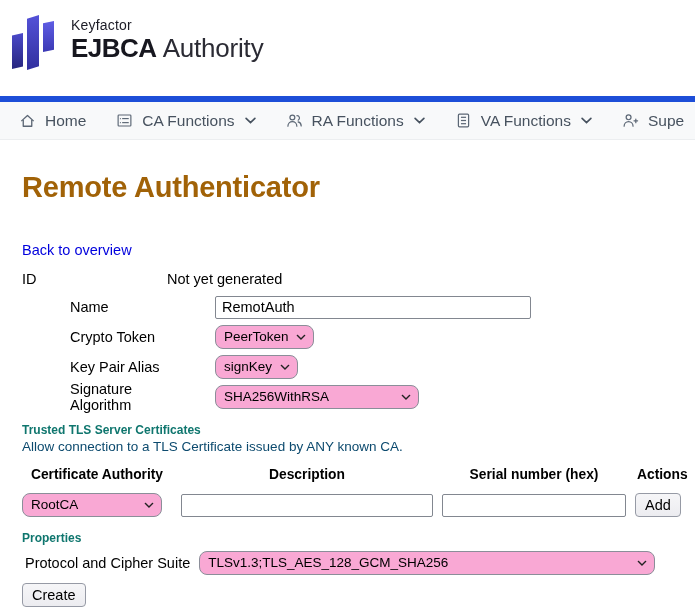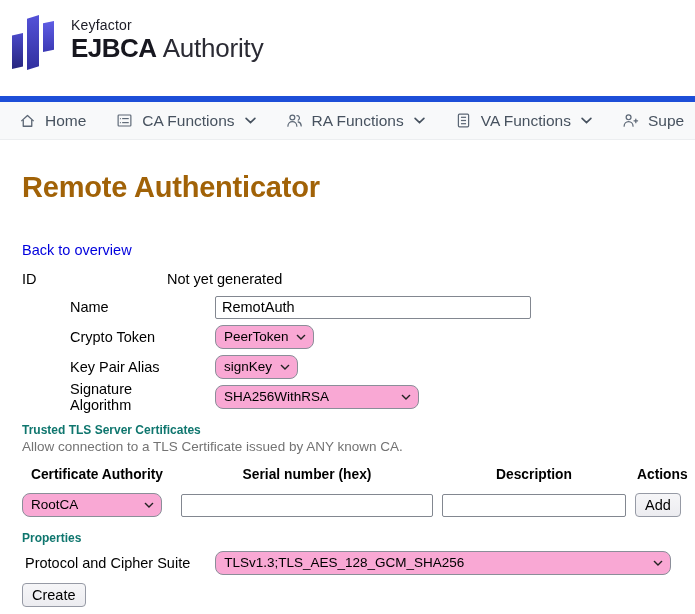--- a/index.html
+++ b/index.html
@@ -62,35 +62,35 @@
     font-family:inherit; font-size:13.5px; color:#000;
     background:#f9a8d4; border:1px solid #8b8e99; border-radius:8px;
     height:24px; padding:1px 24px 2px 8px; outline:none; cursor:pointer;
   }
   .selectwrap .chev { position:absolute; right:8px; top:50%; transform:translateY(-45%); pointer-events:none; display:inline-flex; color:#222; }
   .sel-sig select { width:204px; }
   .sel-ca  select { width:140px; }
   .sel-tls select { width:456px; }
 
   h2.section { font-size:12px; font-weight:bold; color:#0f766e; margin:14px 0 2px; }
-  p.section-sub { font-size:13.5px; color:#737373; margin:0 0 7px; }
+  p.section-sub { font-size:13.5px; color:#0c4a6e; margin:0 0 7px; }
 
   .tls-table { display:grid; grid-template-columns:150px 252px 184px 1fr; column-gap:9px; align-items:center; }
   .th { font-size:13.8px; font-weight:bold; text-align:center; height:18px; line-height:18px; margin-top:5px; }
   .th.th-actions { text-align:left; padding-left:2px; }
   .tls-table .cell { margin-top:9px; height:24px; display:flex; align-items:center; }
   .cell input { width:100%; }
 
   button.btn {
     font-family:inherit; font-size:14.5px; color:#000;
     background:linear-gradient(180deg,#f6f6f8 0%,#ececf0 100%);
     border:1px solid #969aa5; border-radius:4px;
     padding:2px 9px 3px; height:24px; cursor:pointer;
   }
-  .props-row { margin-top:6px; display:flex; align-items:center;gap:16px; }
+  .props-row { margin-top:6px; display:flex; align-items:center; }
   .props-label { font-size:14.5px; margin:0 9px 0 3px; }
   .create-btn { margin-top:8px; }
 </style>
 </head>
 <body>
 
 <div class="screen">
 
   <header class="brand">
     <div class="logo-mark">
@@ -236,22 +236,22 @@
         </span>
       </div>
 
     </div>
 
     <h2 class="section">Trusted TLS Server Certificates</h2>
     <p class="section-sub">Allow connection to a TLS Certificate issued by ANY known CA.</p>
 
     <div class="tls-table">
       <div class="th">Certificate Authority</div>
+      <div class="th">Description</div>
       <div class="th">Serial number (hex)</div>
-      <div class="th">Description</div>
       <div class="th th-actions">Actions</div>
 
       <div class="cell">
         <span class="selectwrap sel-ca">
           <select><option>RootCA</option></select>
           <span class="chev">
               <svg width="10" height="6" viewBox="0 0 10 6" fill="none" stroke="currentColor" stroke-width="1.4">
                 <path d="M1 0.8 L5 4.8 L9 0.8"></path>
               </svg>
             </span>

